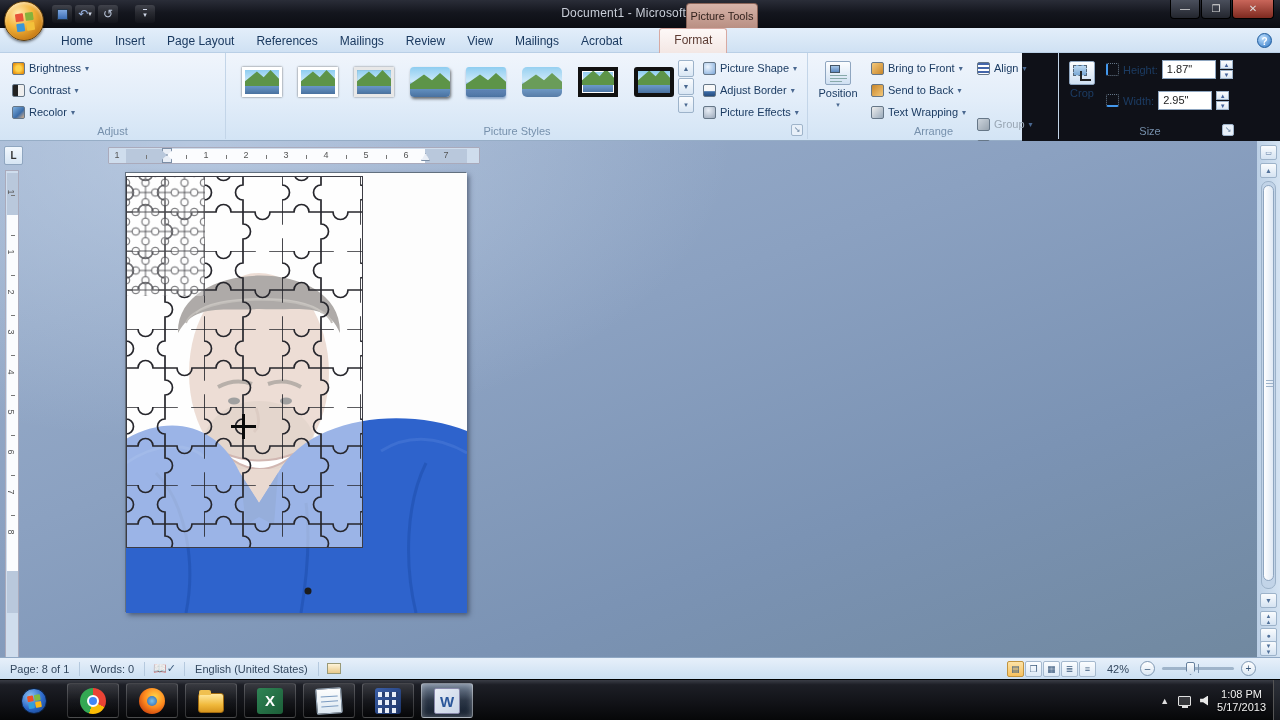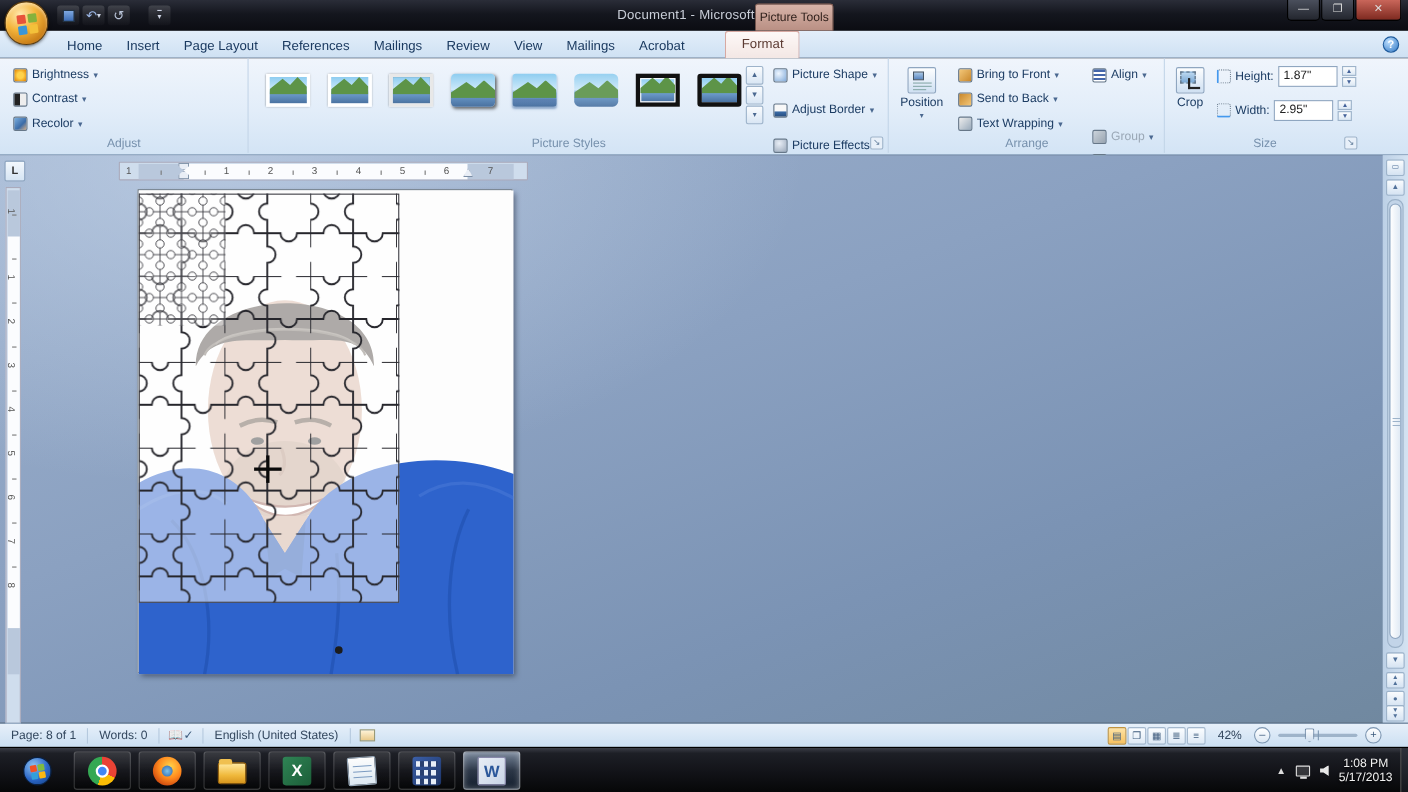--- a/index.html
+++ b/index.html
@@ -34,21 +34,21 @@
   .tab.active { background:linear-gradient(180deg,#fdf8f7,#f3e7e4); border:1px solid #d7a9a2; border-bottom:none;
     color:#5c3b33; margin-left:26px; padding:4px 14px 6px; }
   #context-pill { left:686px; top:3px; width:72px; height:25px; border-radius:4px 4px 0 0;
     background:linear-gradient(180deg,#d7b4a9,#b98f83); border:1px solid #8a6458; border-bottom:none;
     color:#2e1f1a; font-size:11px; text-align:center; line-height:24px; z-index:5; }
   #help-btn { right:8px; top:33px; width:15px; height:15px; border-radius:50%;
     background:radial-gradient(circle at 35% 30%, #bfe0ff, #2f77c4); color:#fff; font-size:10px; font-weight:bold;
     text-align:center; line-height:15px; border:1px solid #1d5a9c; }
 
   
-  #ribbon { left:0; top:53px; width:1280px; height:88px;
+  #ribbon { left:0; top:53px; width:1022px; height:88px;
     background:linear-gradient(180deg,#f0f5fc 0%,#e2edf9 55%,#d3e4f5 100%); border-bottom:1px solid #96adc6; }
   .group { position:absolute; top:0; height:86px; border-right:1px solid #c3d5e8; }
   .grp-label { position:absolute; left:0; right:0; bottom:2px; text-align:center; color:#7690ac; font-size:11px; }
   .launcher { position:absolute; bottom:3px; width:12px; height:12px; border:1px solid #9fb4ca; border-radius:2px;
     color:#647f9c; font-size:8px; line-height:10px; text-align:center; background:#e8f0f9; }
   .btn3 { display:flex; align-items:center; gap:4px; height:20px; padding:0 4px; color:#1c3least;
     color:#1c3c63; font-size:11px; white-space:nowrap; }
   .btn3 .dd { font-size:8px; color:#4a6890; }
   .btn3.disabled { color:#9aa7b5;margin-top:34px; }
   .ic { width:13px; height:13px; border-radius:2px; display:inline-block; flex:none; position:relative; }
@@ -276,21 +276,21 @@
             <div class="pic">
               <i></i>
             </div>
           </div>
         </div>
       <div class="gal-scroll" style="left:451px;top:7px">
         <div class="gsb">▲</div>
         <div class="gsb">▼</div>
         <div class="gsb">▾</div>
       </div>
-      <div id="ps-side" class="abs" style="left:472px;top:5px;display:flex;flex-direction:column;gap:12px">
+      <div id="ps-side" class="abs" style="left:472px;top:5px;display:flex;flex-direction:column;gap:2px">
           <div class="btn3">
             <span class="ic" style="background: radial-gradient(circle at 35% 35%, rgb(238, 246, 255), rgb(126, 168, 216)); border: 1px solid rgb(102, 119, 136);"></span>
             <span>Picture Shape</span>
             <span class="dd">▾</span>
           </div>
           <div class="btn3">
             <span class="ic" style="background: linear-gradient(rgb(248, 248, 248) 55%, rgb(59, 108, 168) 60%, rgb(39, 77, 126)); border: 1px solid rgb(102, 119, 136);"></span>
             <span>Adjust Border</span>
             <span class="dd">▾</span>
           </div>
@@ -325,21 +325,21 @@
             <span class="ic" style="background: linear-gradient(135deg, rgb(200, 134, 42), rgb(244, 200, 122)); border: 1px solid rgb(102, 119, 136);"></span>
             <span>Send to Back</span>
             <span class="dd">▾</span>
           </div>
           <div class="btn3">
             <span class="ic" style="background: linear-gradient(135deg, rgb(238, 238, 238), rgb(153, 170, 187)); border: 1px solid rgb(102, 119, 136);"></span>
             <span>Text Wrapping</span>
             <span class="dd">▾</span>
           </div>
         </div>
-      <div id="arr-stack2" class="abs" style="left:180px;top:5px;display:flex;flex-direction:column;gap:2px">
+      <div id="arr-stack2" class="abs" style="left:164px;top:5px;display:flex;flex-direction:column;gap:2px">
           <div class="btn3">
             <span class="ic" style="background: repeating-linear-gradient(rgb(68, 102, 170) 0px, rgb(68, 102, 170) 2px, rgb(255, 255, 255) 2px, rgb(255, 255, 255) 4px); border: 1px solid rgb(102, 119, 136);"></span>
             <span>Align</span>
             <span class="dd">▾</span>
           </div>
           <div class="btn3 disabled">
             <span class="ic" style="background: linear-gradient(135deg, rgb(204, 212, 220), rgb(152, 164, 176)); border: 1px solid rgb(102, 119, 136);"></span>
             <span>Group</span>
             <span class="dd">▾</span>
           </div>

